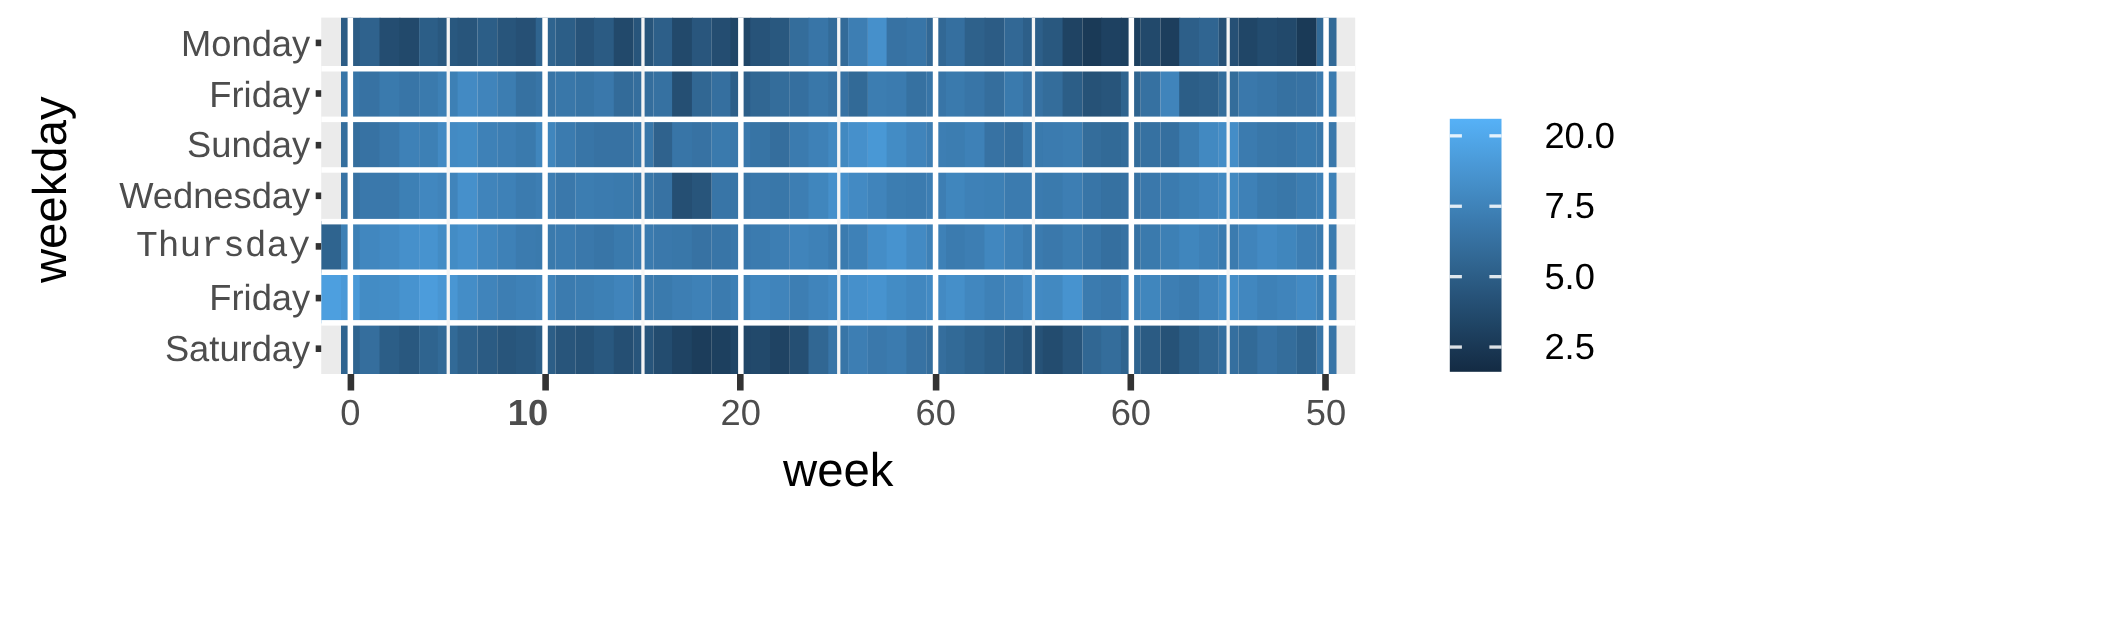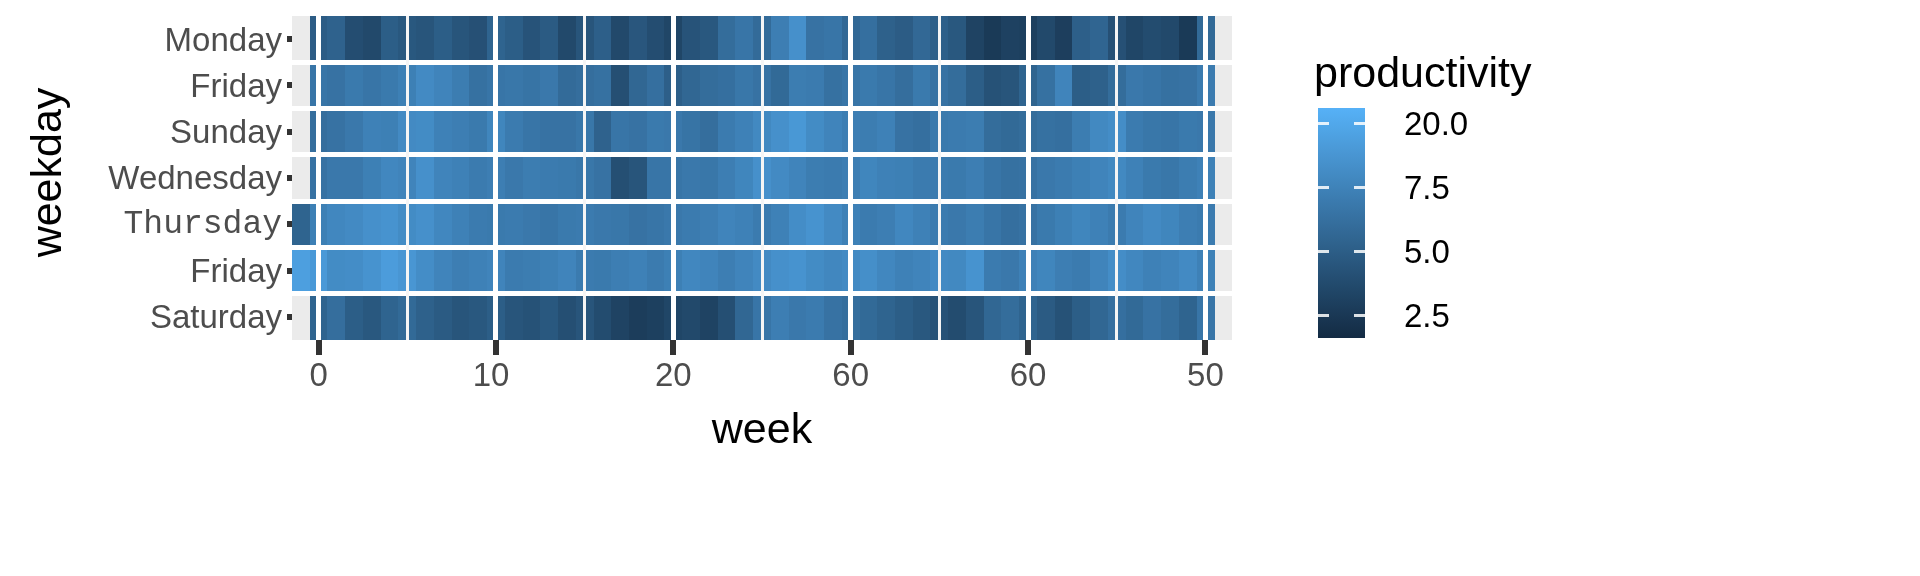--- a/index.html
+++ b/index.html
@@ -539,36 +539,35 @@
       <div class="vgrid-minor" style="left: 291.142px;"></div>
       <div class="vgrid-minor" style="left: 468.5px;"></div>
       <div class="vgrid-minor" style="left: 645.858px;"></div>
       <div class="vgrid-minor" style="left: 823.217px;"></div>
     </div>
 
   <div id="x-axis">
       <div class="x-tick-mark" style="left: 26.6038px;"></div>
       <div class="x-tick-label" style="left: 26.6038px;">0</div>
       <div class="x-tick-mark" style="left: 203.962px;"></div>
-      <div class="x-tick-label" style="left: 199px;">10</div>
+      <div class="x-tick-label" style="left: 188px; font-weight: bold;">10</div>
       <div class="x-tick-mark" style="left: 381.321px;"></div>
       <div class="x-tick-label" style="left: 381.321px;">20</div>
       <div class="x-tick-mark" style="left: 558.679px;"></div>
       <div class="x-tick-label" style="left: 558.679px;">60</div>
       <div class="x-tick-mark" style="left: 736.038px;"></div>
       <div class="x-tick-label" style="left: 736.038px;">60</div>
       <div class="x-tick-mark" style="left: 913.396px;"></div>
       <div class="x-tick-label" style="left: 913.396px;">50</div>
     </div>
   <div id="x-axis-title">
     <span>week</span>
   </div>
 
   <div id="legend">
-    <div id="legend-title">productivity</div>
     <div id="legend-bar-wrap">
       <div id="legend-bar" style="background: linear-gradient(rgb(86, 177, 247) 0%, rgb(79, 164, 229) 10%, rgb(73, 150, 211) 20%, rgb(66, 137, 193) 30%, rgb(59, 123, 175) 40%, rgb(53, 110, 157) 50%, rgb(46, 97, 139) 60%, rgb(39, 83, 121) 70%, rgb(32, 70, 103) 80%, rgb(26, 56, 85) 90%, rgb(19, 43, 67) 100%);"></div>
     <div class="legend-tick left" style="top: 13.8333px;"></div>
         <div class="legend-tick right" style="top: 13.8333px;"></div>
         <div class="legend-label" style="top: 15.3333px;">20.0</div>
         <div class="legend-tick left" style="top: 77.7222px;"></div>
         <div class="legend-tick right" style="top: 77.7222px;"></div>
         <div class="legend-label" style="top: 79.2222px;">7.5</div>
         <div class="legend-tick left" style="top: 141.611px;"></div>
         <div class="legend-tick right" style="top: 141.611px;"></div>

